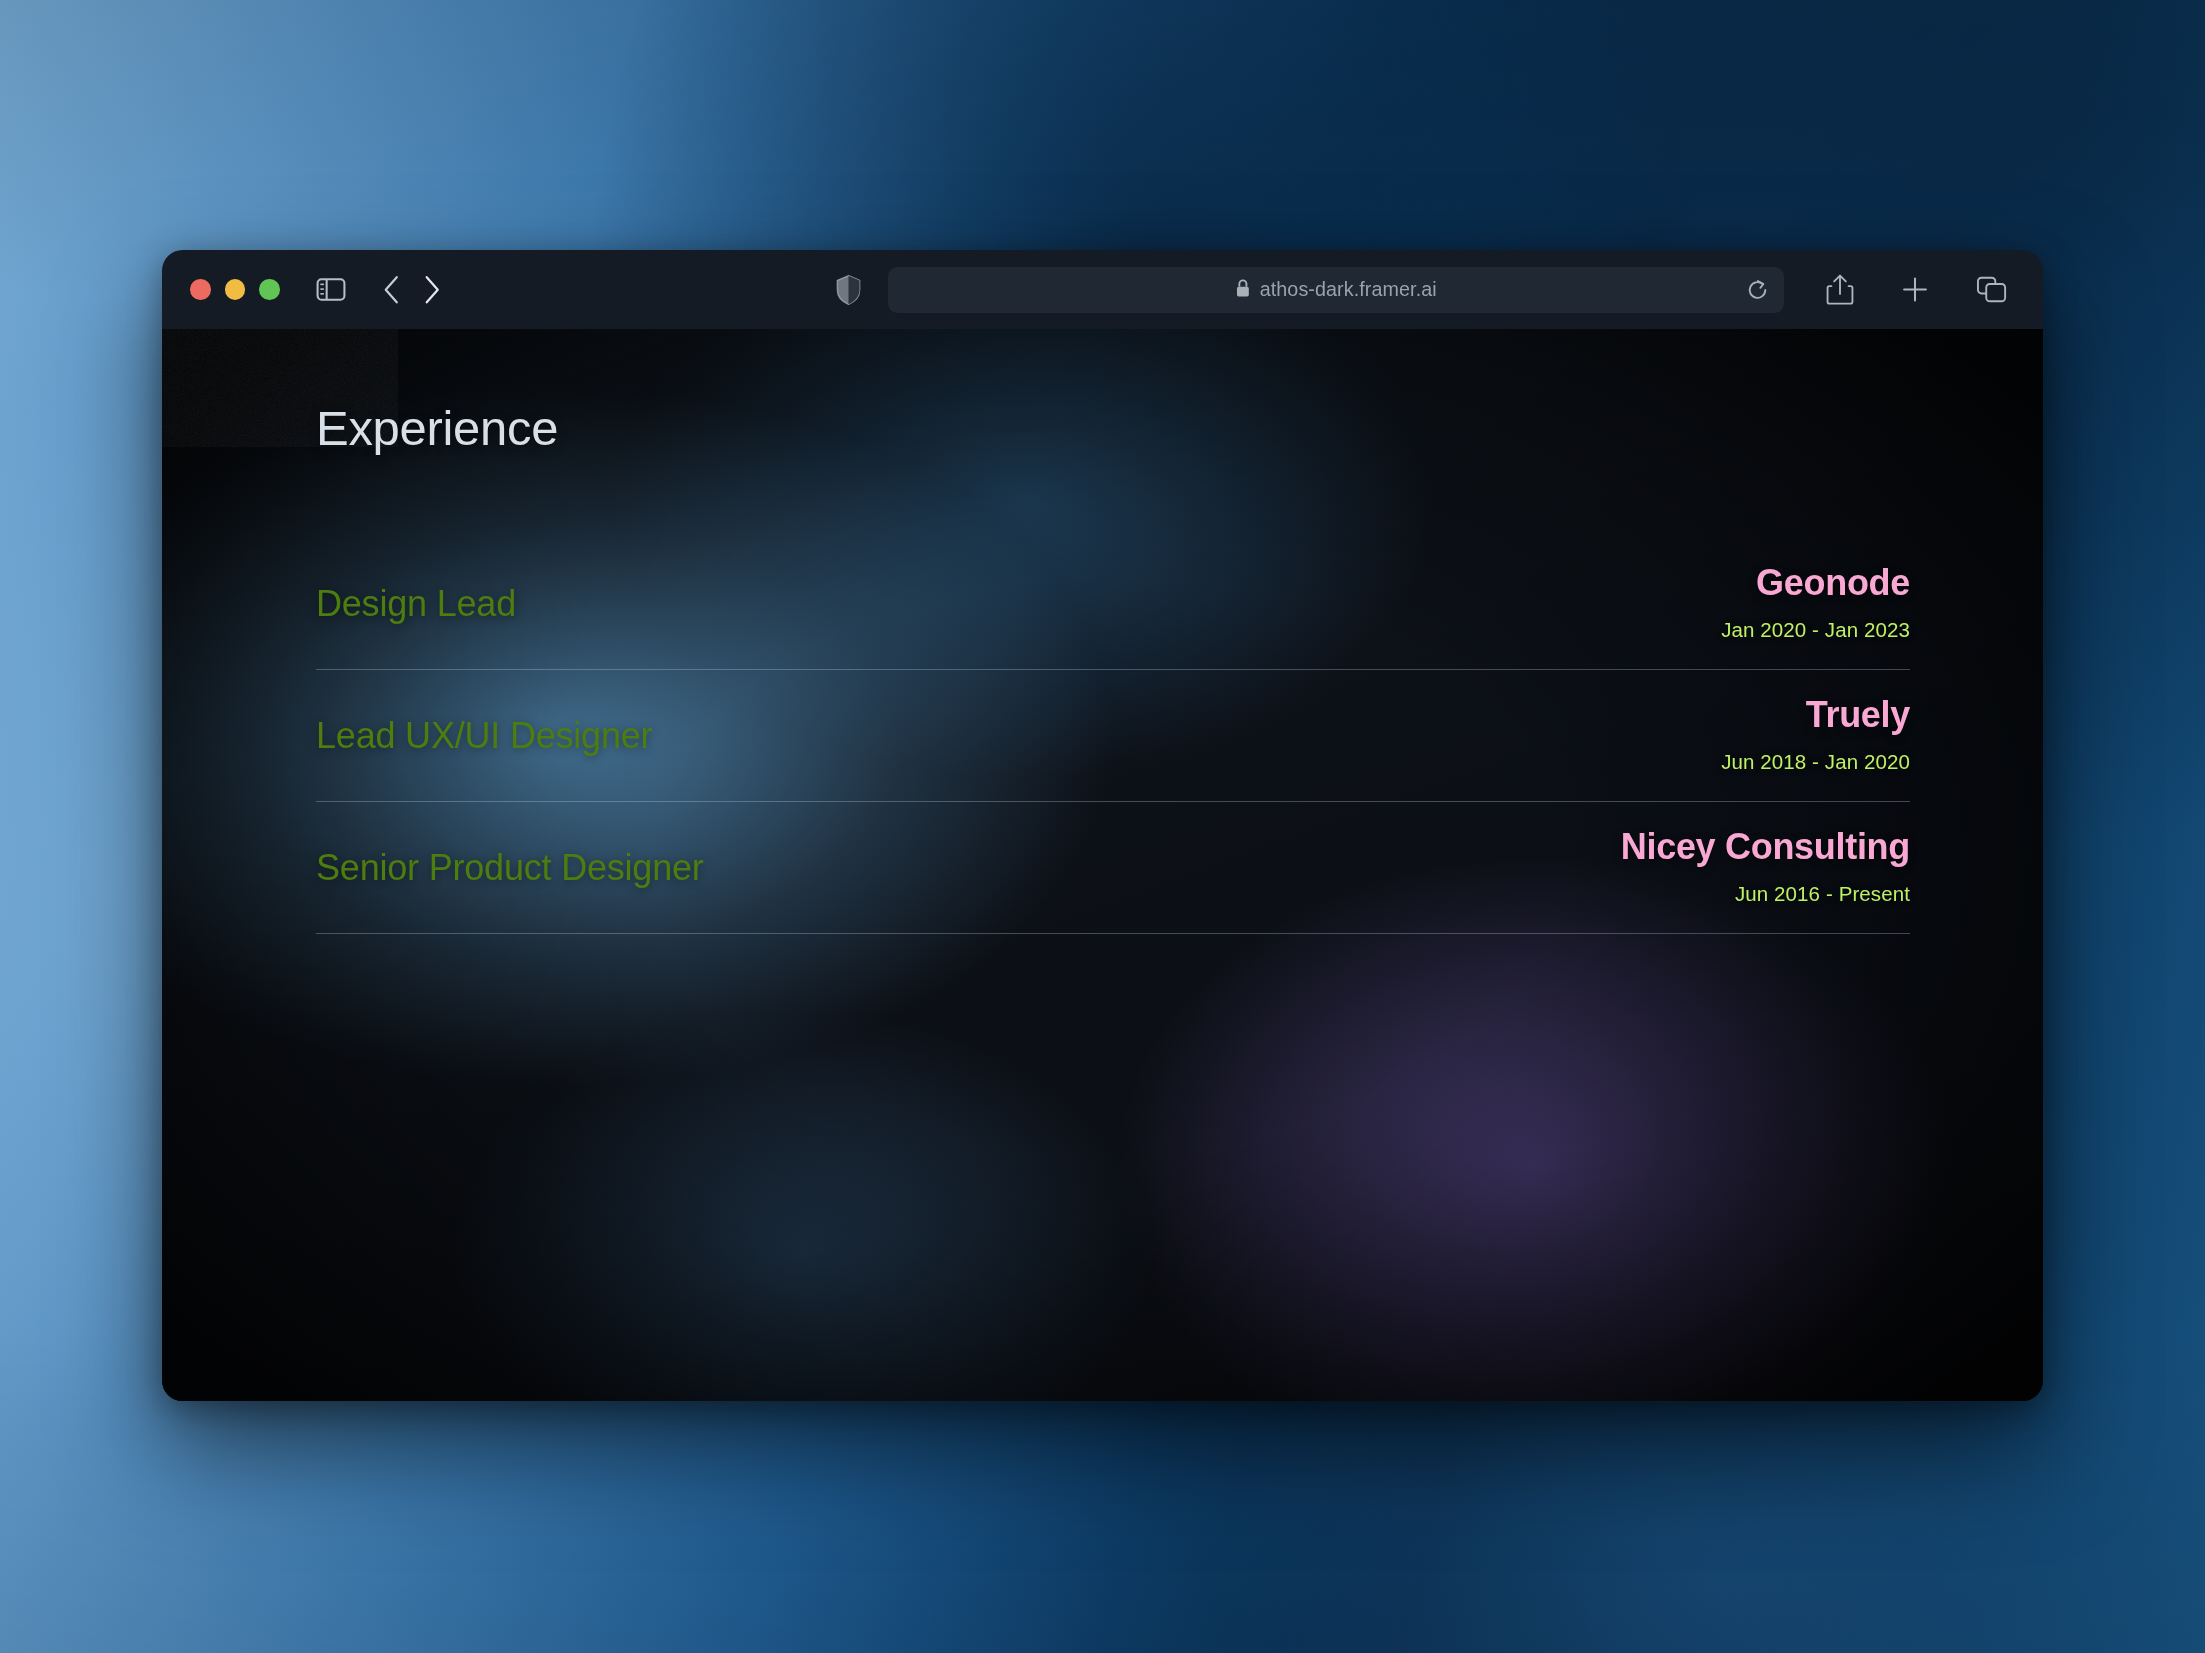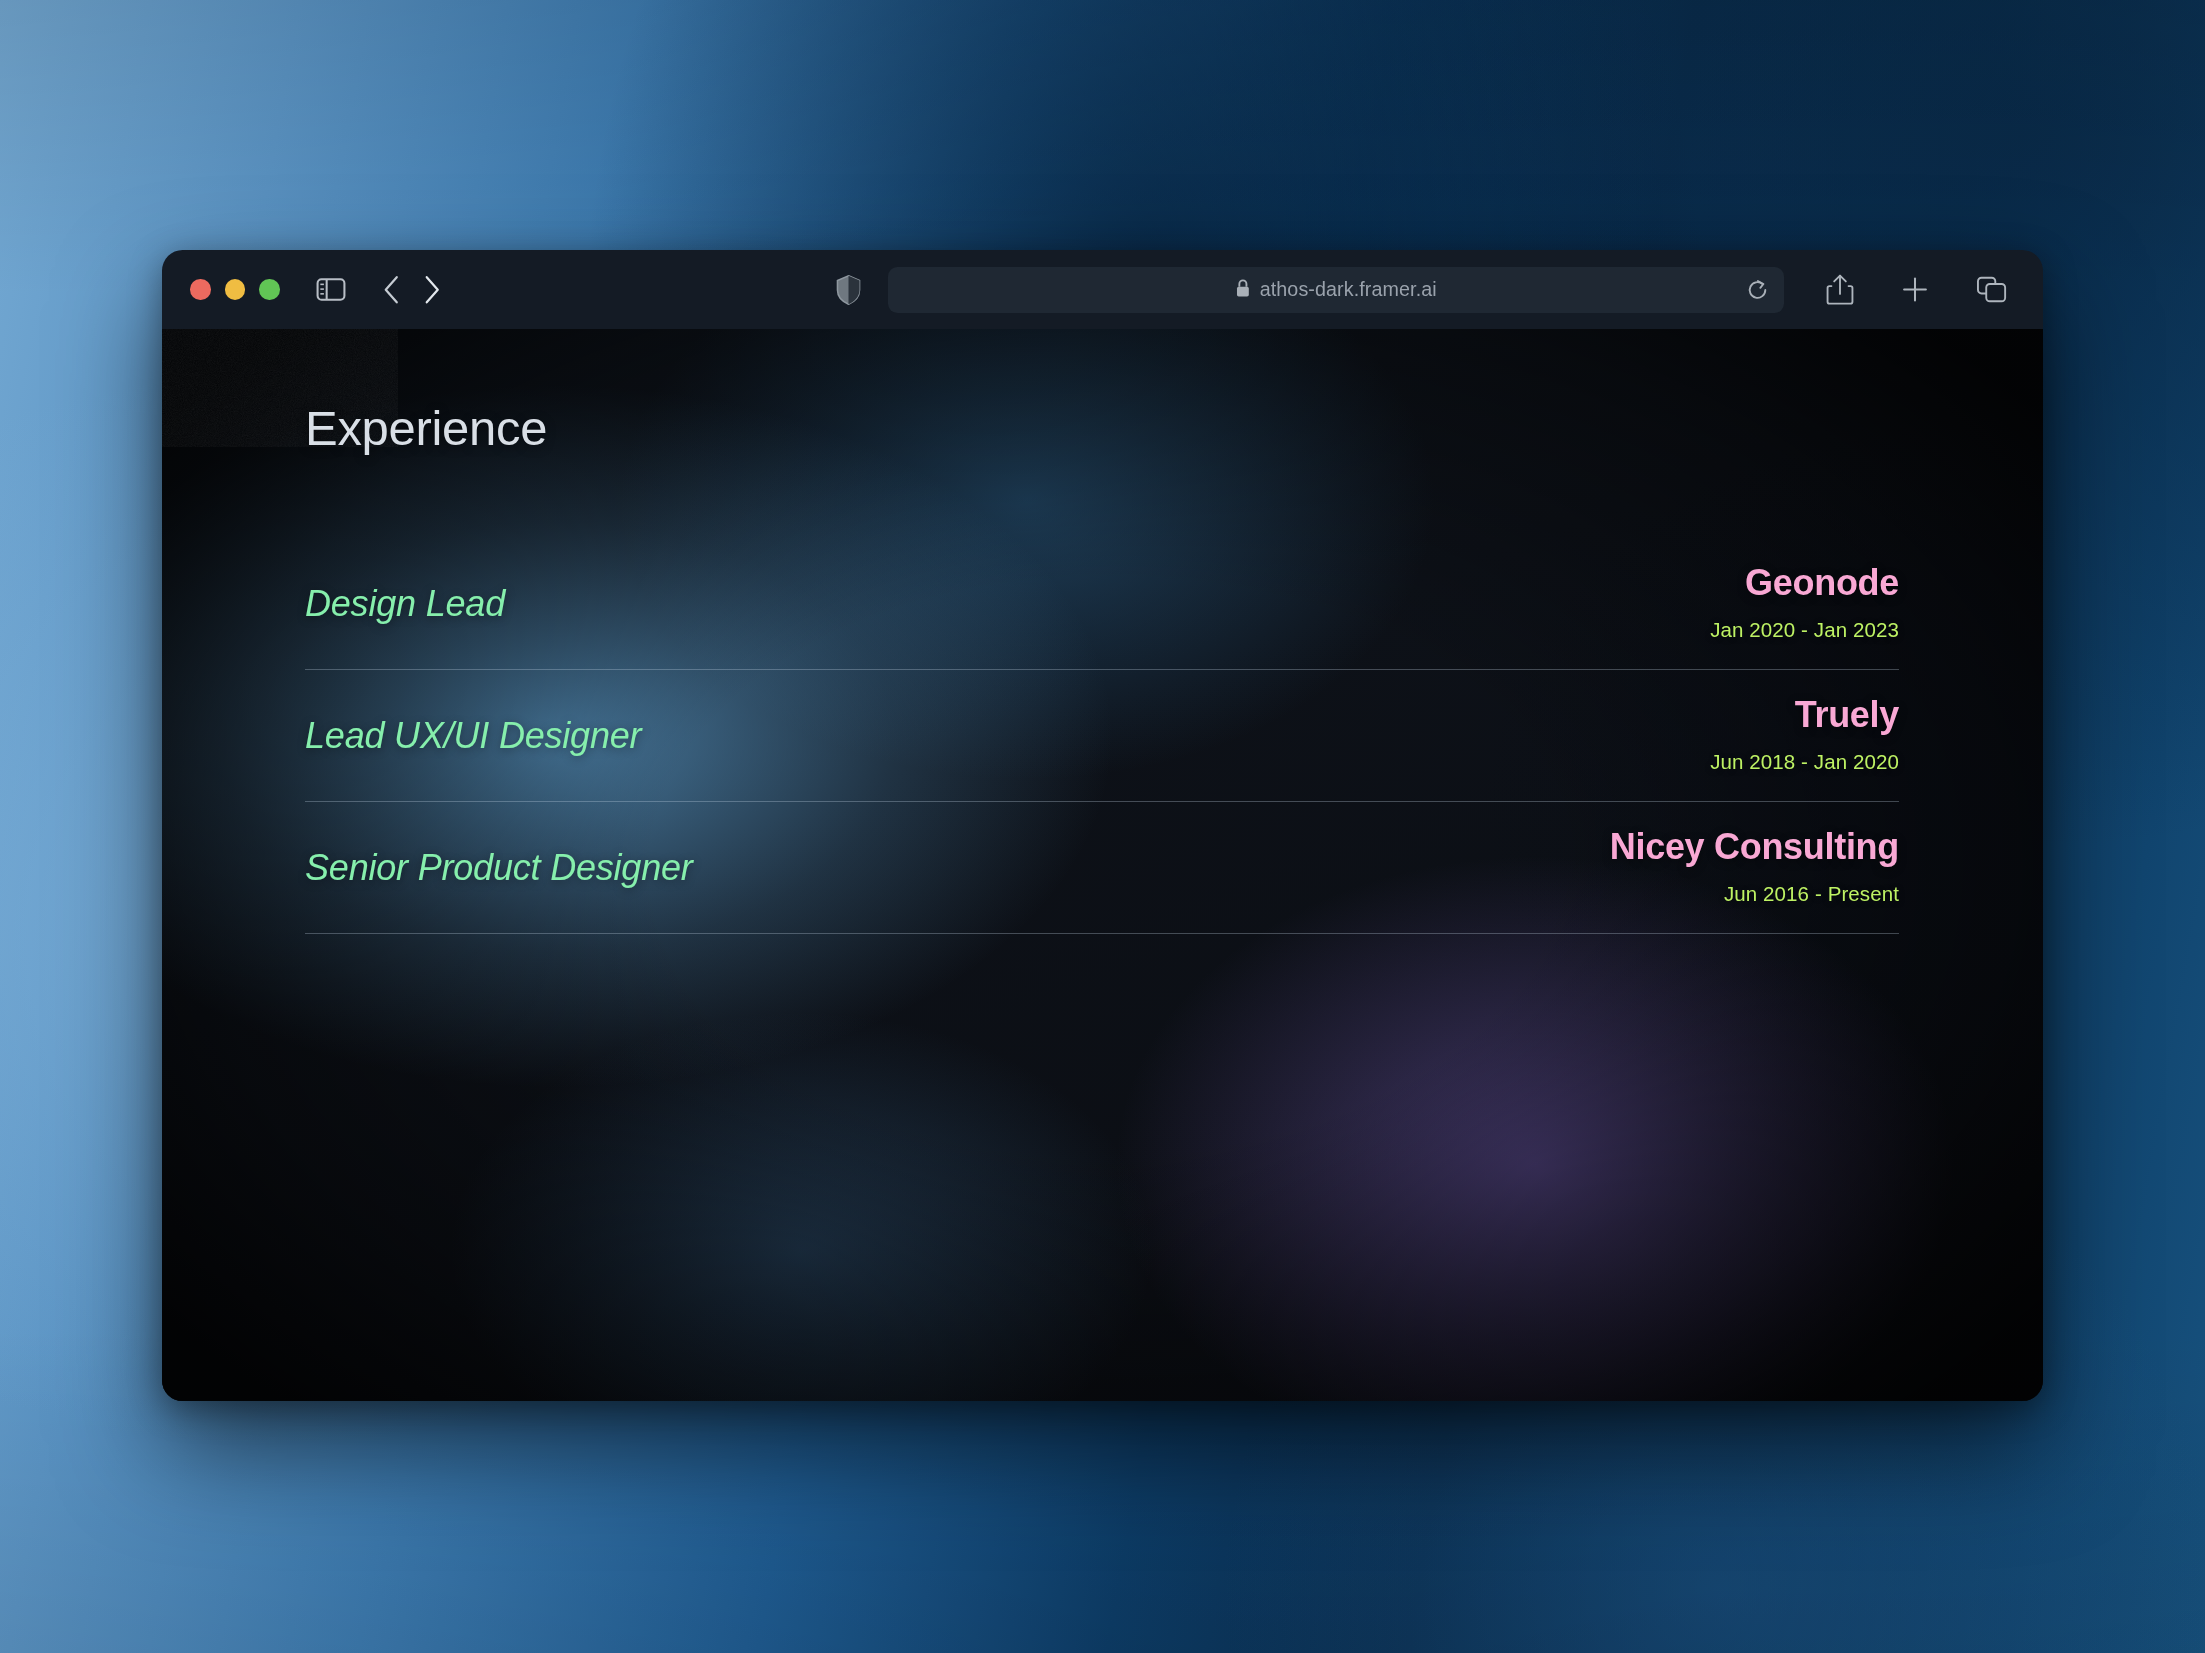--- a/index.html
+++ b/index.html
@@ -123,21 +123,21 @@
   }
   #grain {
     position:absolute; inset:0;
     opacity:0.40;
     pointer-events:none;
     z-index:3;
   }
 
   #experience-section {
     position:absolute;
-    left:143px; top:71px;
+    left:154px; top:71px;
     width:1594px;
     z-index:4;
   }
 
   #page-title {
     color:#d9dfe6;
     font-size:49px;
     font-weight:400;
     letter-spacing:-0.3px;
     margin-bottom:82px;
@@ -146,26 +146,25 @@
 
   .exp-row {
     position:relative;
     display:flex; align-items:center; justify-content:space-between;
     height:132px;
     border-bottom:1.6px solid rgba(200,216,232,0.30);
   }
   .exp-row:first-of-type { border-top:none; }
 
   .exp-role {
-    color:#86efac;
+    color:#4d7c0f;
     font-size:36px;
     font-weight:400;
     letter-spacing:-0.2px;
     text-shadow:0 1.6px 9.5px rgba(0,0,0,0.4);
-    font-style:italic;
   }
 
   .exp-right { text-align:right; }
   .exp-company {
     color:#f9a8d4;
     font-size:36px;
     font-weight:700;
     letter-spacing:-0.3px;
     line-height:1.0;
     text-shadow:0 1.6px 9.5px rgba(0,0,0,0.45);

